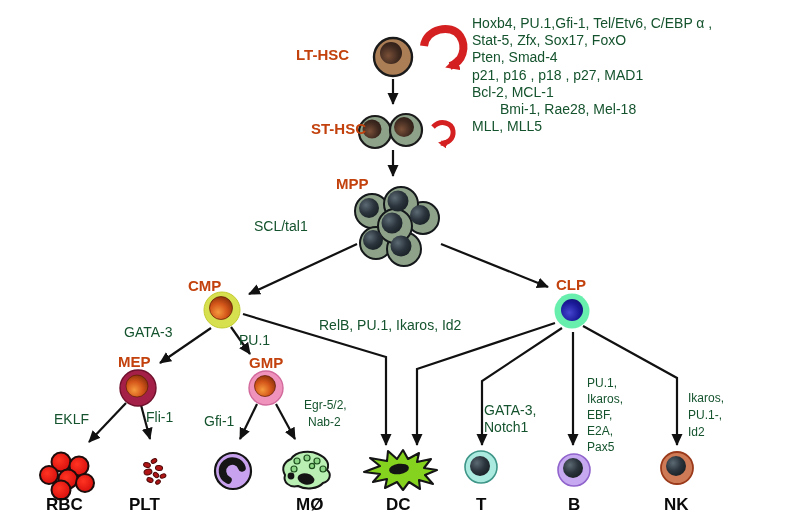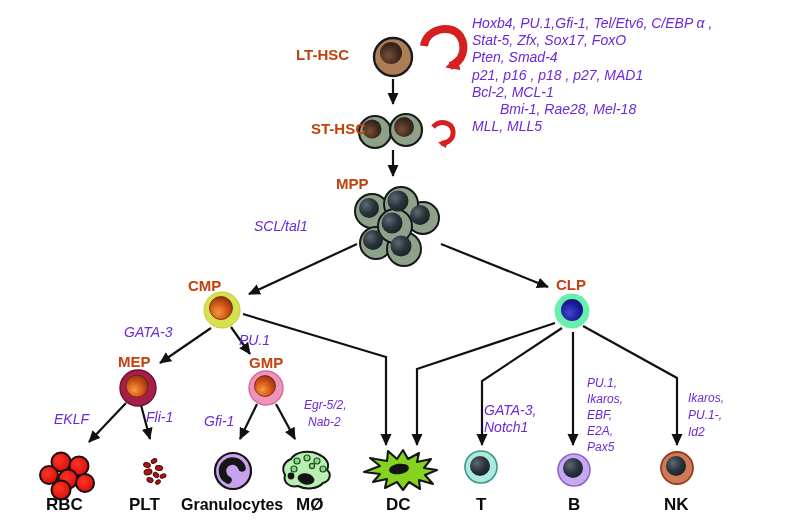--- a/index.html
+++ b/index.html
@@ -3,21 +3,21 @@
 <meta charset="utf-8">
 <style>
   html,body{margin:0;padding:0;background:#ffffff;}
   #stage{position:relative;width:786px;height:525px;background:#ffffff;overflow:hidden;
          font-family:"Liberation Sans",sans-serif;}
   #art{position:absolute;left:0;top:0;}
   .lbl{position:absolute;white-space:nowrap;}
   .stage-lbl{font-weight:bold;font-size:15px;color:#c2410c;}
   .term-lbl{font-weight:bold;font-size:16px;color:#0a0a0a;}
   .term-lbl.big{font-size:17px;}
-  .gene{font-style:italic;font-size:14px;color:#6d28d9;}
+  .gene{font-size:14px;color:#14532d;}
   .gene.sm{font-size:12px;}
 </style>
 </head>
 <body>
 
 <div id="stage">
 
   <svg id="art" width="786" height="525" viewBox="0 0 786 525">
     <defs>
       <marker id="ah" markerUnits="userSpaceOnUse" markerWidth="15" markerHeight="13" refX="11" refY="5.5" orient="auto">
@@ -192,40 +192,40 @@
   <div class="lbl stage-lbl" style="left:296px;top:46px">LT-HSC</div>
   <div class="lbl stage-lbl" style="left:311px;top:120px">ST-HSC</div>
   <div class="lbl stage-lbl" style="left:336px;top:175px">MPP</div>
   <div class="lbl stage-lbl" style="left:188px;top:277px">CMP</div>
   <div class="lbl stage-lbl" style="left:556px;top:276px">CLP</div>
   <div class="lbl stage-lbl" style="left:118px;top:353px">MEP</div>
   <div class="lbl stage-lbl" style="left:249px;top:354px">GMP</div>
 
   <div class="lbl term-lbl big" style="left:46px;top:495px">RBC</div>
   <div class="lbl term-lbl big" style="left:129px;top:495px">PLT</div>
-  <div class="lbl term-lbl" style="left:181px;top:496px">Granulocytes</div>
   <div class="lbl term-lbl big" style="left:296px;top:495px">MØ</div>
   <div class="lbl term-lbl big" style="left:386px;top:495px">DC</div>
   <div class="lbl term-lbl big" style="left:476px;top:495px">T</div>
   <div class="lbl term-lbl big" style="left:568px;top:495px">B</div>
   <div class="lbl term-lbl big" style="left:664px;top:495px">NK</div>
 
   <div>
     <div class="lbl gene" style="left:472px;top:15px">Hoxb4, PU.1,Gfi-1, Tel/Etv6, C/EBP α ,</div>
     <div class="lbl gene" style="left:472px;top:32px">Stat-5, Zfx, Sox17, FoxO</div>
     <div class="lbl gene" style="left:472px;top:49px">Pten, Smad-4</div>
     <div class="lbl gene" style="left:472px;top:67px">p21, p16 , p18 , p27, MAD1</div>
     <div class="lbl gene" style="left:472px;top:84px">Bcl-2, MCL-1</div>
     <div class="lbl gene" style="left:500px;top:101px">Bmi-1, Rae28, Mel-18</div>
     <div class="lbl gene" style="left:472px;top:118px">MLL, MLL5</div>
   </div>
 
   <div class="lbl gene" style="left:254px;top:218px">SCL/tal1</div>
   <div class="lbl gene" style="left:124px;top:324px">GATA-3</div>
   <div class="lbl gene" style="left:239px;top:332px">PU.1</div>
+  <div class="lbl gene" style="left:319px;top:317px">RelB, PU.1, Ikaros, Id2</div>
   <div class="lbl gene" style="left:54px;top:411px">EKLF</div>
   <div class="lbl gene" style="left:146px;top:409px">Fli-1</div>
   <div class="lbl gene" style="left:204px;top:413px">Gfi-1</div>
 
   <div>
     <div class="lbl gene sm" style="left:304px;top:398px">Egr-5/2,</div>
     <div class="lbl gene sm" style="left:308px;top:415px">Nab-2</div>
   </div>
 
   <div>

